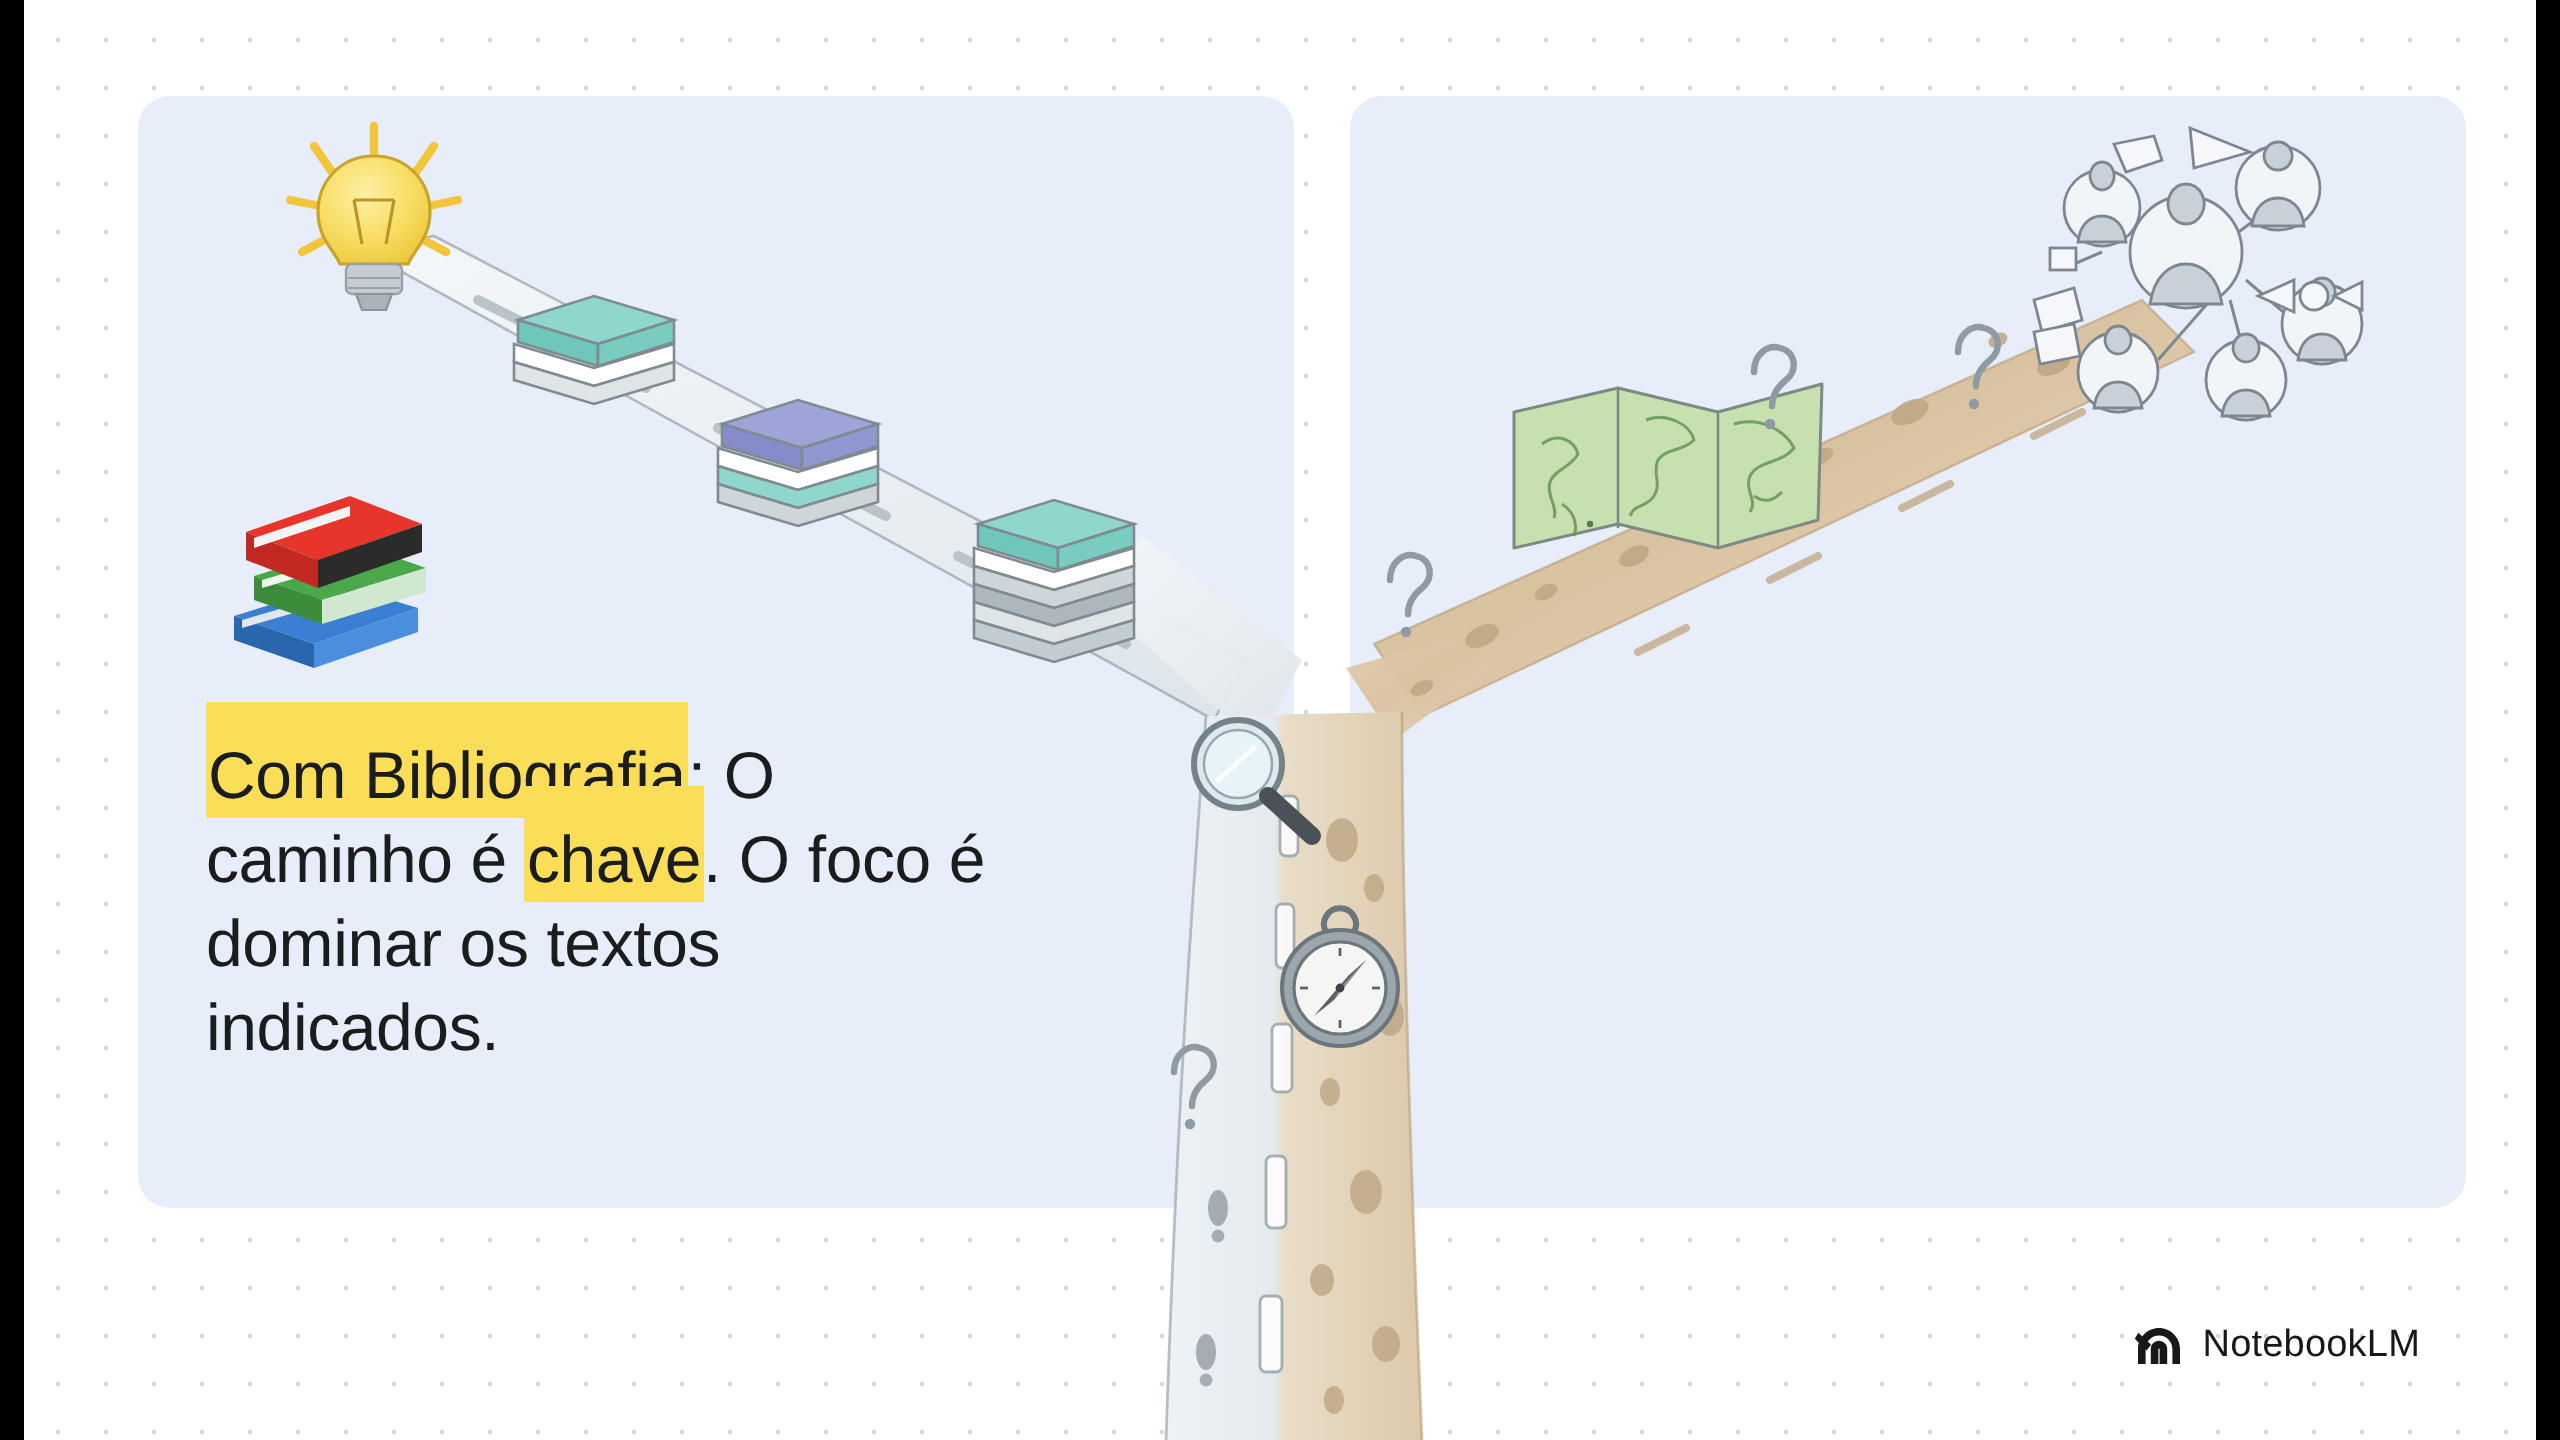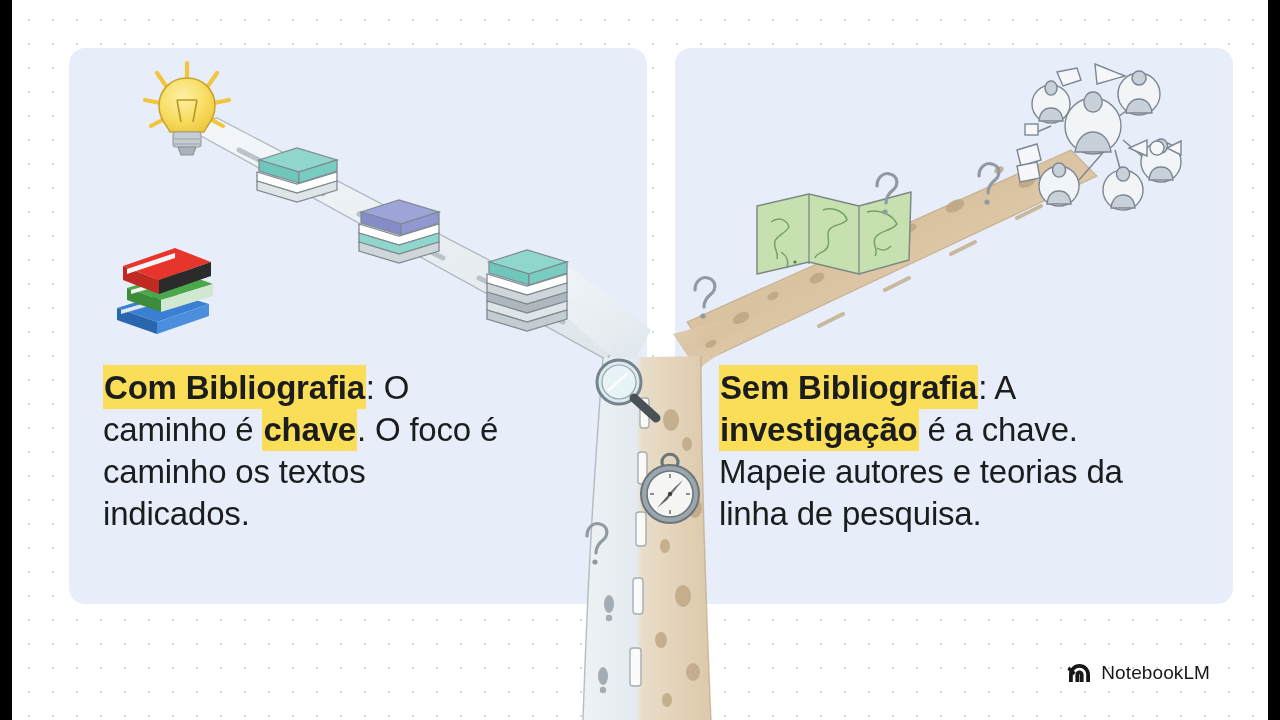--- a/index.html
+++ b/index.html
@@ -79,23 +79,22 @@
     line-height: 42px;
     font-weight: 400;
     letter-spacing: -0.2px;
     white-space: pre-wrap;
   }
   #text-left  { left: 92px;  top: 367px; width: 470px; }
   #text-right { left: 708px; top: 367px; width: 500px; }
 
   .hl {
     background: #fbde58;
-    padding: 4px 1px 3px 1px;
+    padding: 18px 1px 3px 1px;
     box-decoration-break: clone;
-    font-weight: bold;
     -webkit-box-decoration-break: clone;
   }
 
   
   #books-emoji {
     position: absolute;
     left: 96px;
     top: 238px;
     width: 108px;
     height: 104px;
@@ -415,27 +414,23 @@
       <g>
         <path d="M16,28 l52,-18 l36,14 l-52,18 z" fill="#e8352c"></path>
         <path d="M16,28 l0,14 l36,14 l0,-14 z" fill="#c02a22"></path>
         <path d="M52,56 l0,-14 l52,-18 l0,14 z" fill="#2b2b2b"></path>
         <path d="M20,31 l48,-16 l0,5 l-48,16 z" fill="#f2f4f6"></path>
       </g>
     </svg>
 
     <div class="textblock" id="text-left"><span class="hl">Com Bibliografia</span><span>: O
 caminho é </span><span class="hl">chave</span><span>. O foco é
-caminho os textos
+dominar os textos
 indicados.</span></div>
 
-    <div class="textblock" id="text-right"><span class="hl">Sem Bibliografia</span><span>: A
-</span><span class="hl">investigação</span><span> é a chave.
-Mapeie autores e teorias da
-linha de pesquisa.</span></div>
 
     <div id="brand">
       <svg id="brand-logo" viewBox="0 0 25 22">
         <path d="M12.5,2 C18.3,2 23,6.7 23,12.5 L23,20 L19.2,20 L19.2,12.5 C19.2,8.8 16.2,5.8 12.5,5.8 C8.8,5.8 5.8,8.8 5.8,12.5 L5.8,20 L2,20 L2,12.5 C2,6.7 6.7,2 12.5,2 Z" fill="#17181b"></path>
         <path d="M12.5,8.4 C14.8,8.4 16.6,10.2 16.6,12.5 L16.6,20 L12.8,20 L12.8,12.5 C12.8,12.3 12.7,12.2 12.5,12.2 C12.3,12.2 12.2,12.3 12.2,12.5 L12.2,20 L8.4,20 L8.4,12.5 C8.4,10.2 10.2,8.4 12.5,8.4 Z" fill="#17181b"></path>
         <path d="M2.2,4.4 L8.6,10.4 L6.2,13.2 L0.4,7.4 Z" fill="#17181b"></path>
       </svg>
       <span id="brand-name">NotebookLM</span>
     </div>
 

